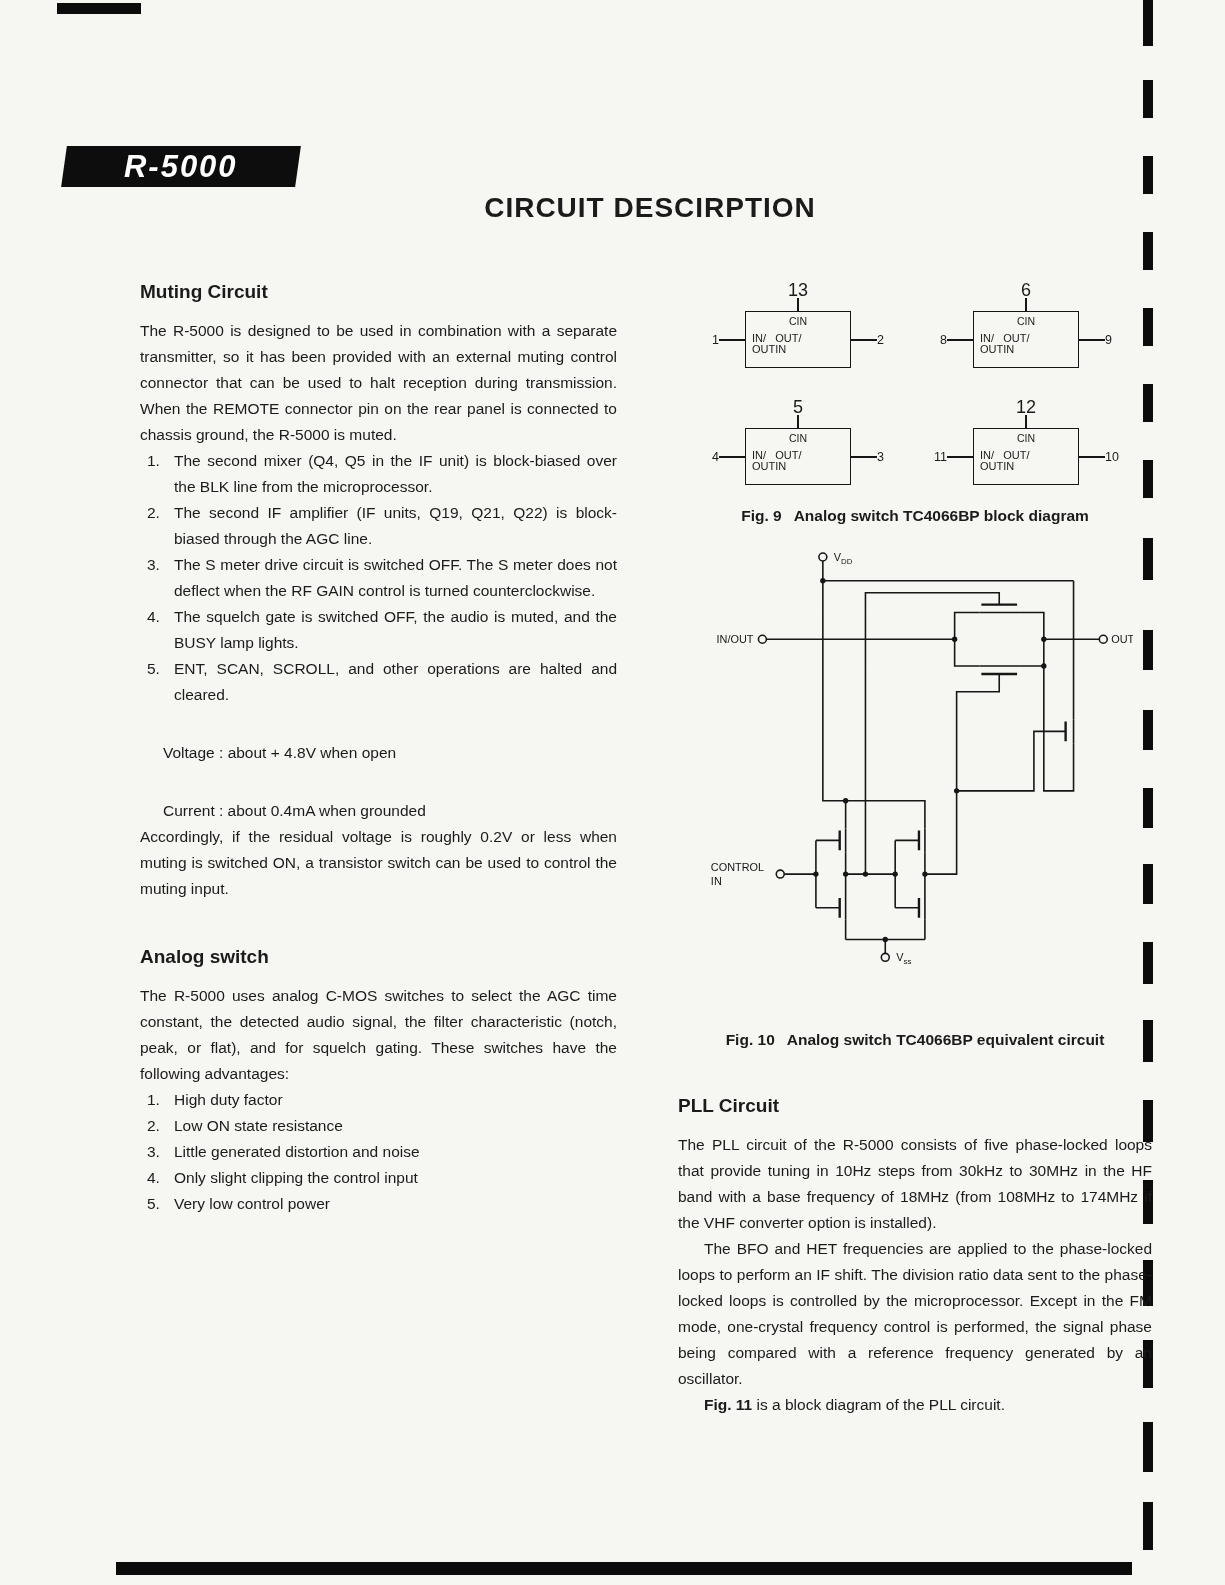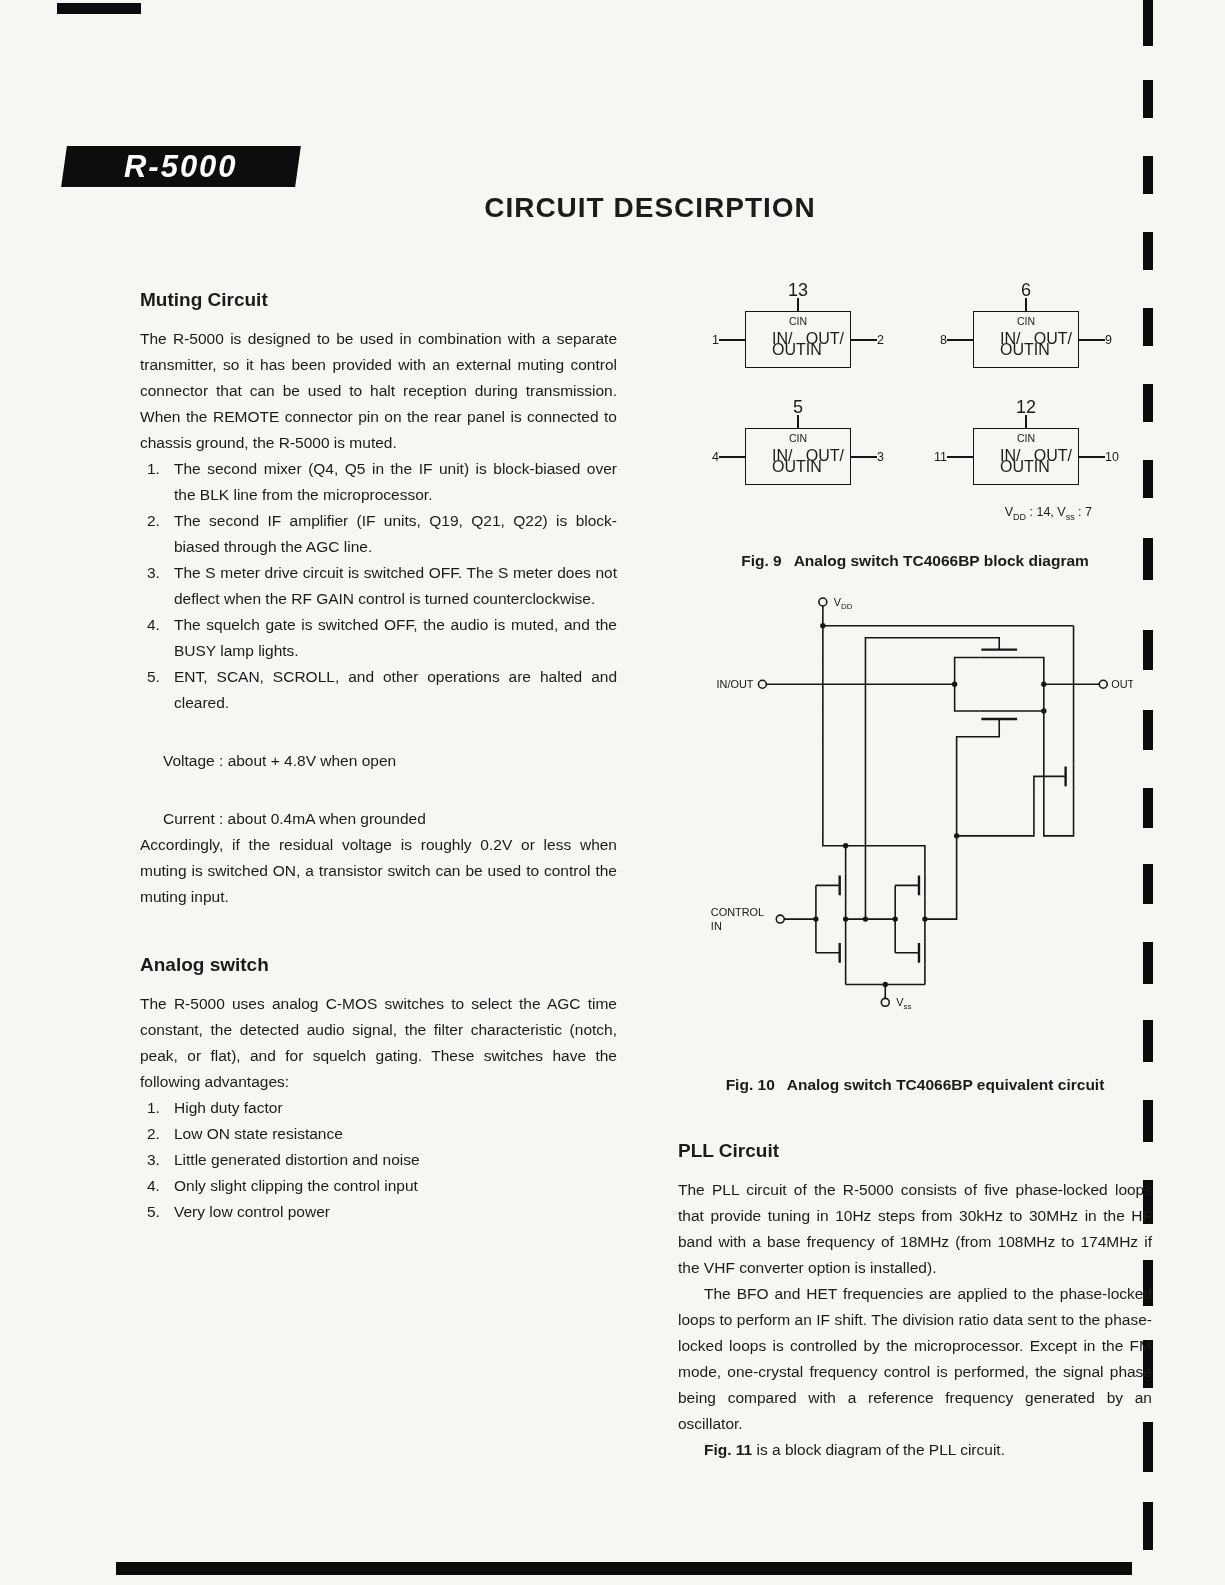--- a/index.html
+++ b/index.html
@@ -15,21 +15,21 @@
   .logo{position:absolute;left:64px;top:146px;width:234px;height:41px;background:#0d0d0d;
         transform:skewX(-8deg);display:flex;align-items:center;justify-content:center;}
   .logo span{transform:skewX(8deg);color:#ffffff;font-weight:bold;font-style:italic;
         font-size:31px;letter-spacing:2px;}
   .main-title{position:absolute;left:300px;top:192px;width:700px;text-align:center;
         font-size:28px;font-weight:bold;letter-spacing:1px;}
 
   
   .col-left{position:absolute;left:140px;top:279px;width:477px;font-size:15.5px;line-height:26px;}
   .col-right{position:absolute;left:678px;top:277px;width:474px;font-size:15.5px;line-height:26px;}
-  .section-heading{font-size:19px;font-weight:bold;margin:8px 0 13px 0;}
+  .section-heading{font-size:19px;font-weight:bold;margin:0 0 13px 0;}
   .jp{margin:0;text-align:justify;}
   .list{padding-left:7px;margin:0;}
   .list-item{display:flex;}
   .li-num{flex:0 0 27px;}
   .li-text{flex:1;text-align:justify;}
   .sub-line{padding-left:23px;margin-top:32px;}
   .indent-first{text-indent:26px;}
   .analog-section{margin-top:42px;}
   .pll-section{margin-top:40px;}
   .fig-ref-bold{font-weight:bold;}
@@ -40,22 +40,22 @@
   .sw-block{display:flex;flex-direction:column;align-items:center;}
   .pin-top{font-size:18px;line-height:15px;}
   .vline{width:2px;height:13px;background:#161616;}
   .blk-row{display:flex;align-items:center;}
   .pin-side{font-size:12.5px;width:20px;}
   .pin-side.left{text-align:right;}
   .hline{width:26px;height:2px;background:#161616;}
   .sw-box{width:106px;height:57px;border:1.8px solid #161616;box-sizing:border-box;
           display:flex;flex-direction:column;padding:3px 6px 6px;}
   .cin{text-align:center;font-size:10.5px;line-height:12px;}
-  .io-row{flex:1;display:flex;justify-content:flex-end;align-items:center;
-          font-size:16px;line-height:11.5px;}
+  .io-row{flex:1;display:flex;justify-content:flex-start;align-items:center;
+          font-size:11px;line-height:11.5px;}
   .io span{display:block;}
   .fig9-note{margin-top:14px;text-align:right;padding-right:46px;font-size:12.5px;}
   sub{font-size:9px;}
   .fig-caption{text-align:center;font-weight:bold;font-size:15.5px;margin-top:18px;}
   .fig-caption .cap-label{margin-right:12px;}
 
   
   .fig10-wrap{margin-top:14px;}
   .fig10-wrap svg{display:block;margin:0 auto;}
   .wire{fill:none;stroke:#161616;stroke-width:1.6;}
@@ -255,21 +255,20 @@
                     <span>OUT/</span>
                     <span>IN</span>
                   </div>
               </div>
             </div>
             <span class="hline"></span>
             <span class="pin-side">10</span>
           </div>
         </div>
       </div>
-      <div class="fig9-note"><span>V</span><sub>DD</sub><span> : 14, V</span><sub>ss</sub><span> : 7</span></div>
     </div>
     <div class="fig-caption"><span class="cap-label">Fig. 9</span><span>Analog switch TC4066BP block diagram</span></div>
 
     <div class="fig10-wrap">
       <svg width="436" height="466" viewBox="0 0 440 470">
         <path class="wire" d="M127,18 V38 H380 M127,38 V260 H230 V288 M150,260 V288 M70,97 H260
           M260,97 V70 H285 M325,70 H350 V97 M260,97 V124 H285 M325,124 H350 V97 M350,97 H406
           M305,62 V50 H170 V334 M305,132 V150 H262 V334 H230
           M380,38 V178 M372,190 H340 V250 H262 M380,202 V250 H350 V124
           M88,334 H120 M120,300 V368 M144,300 H120 M144,368 H120

